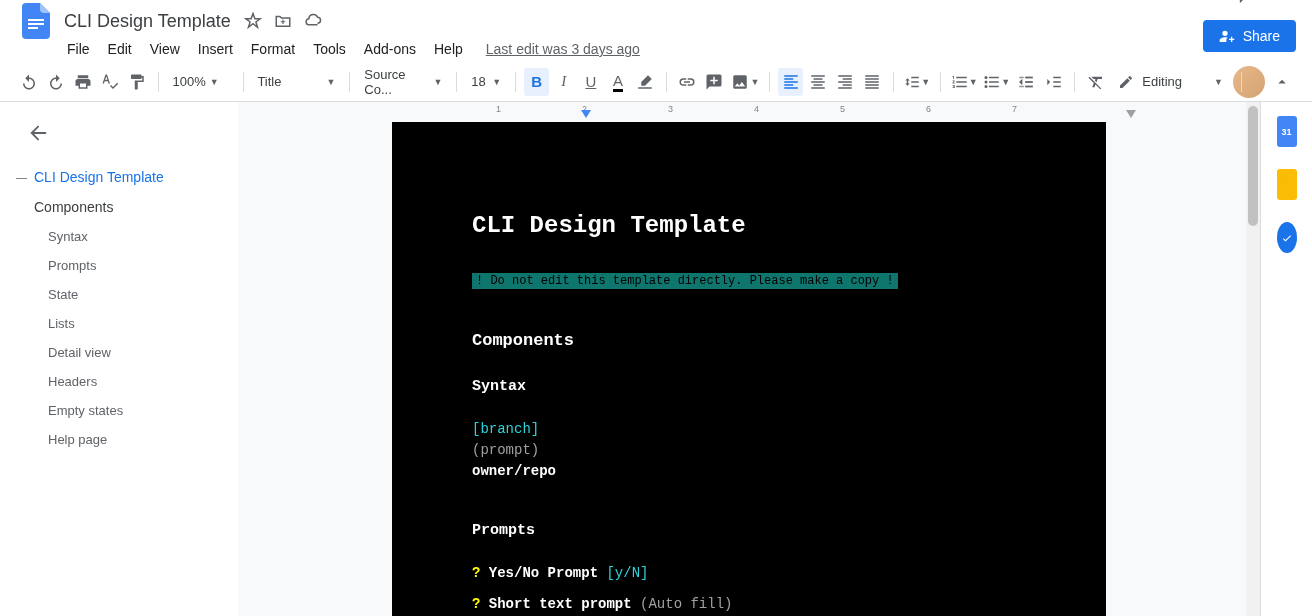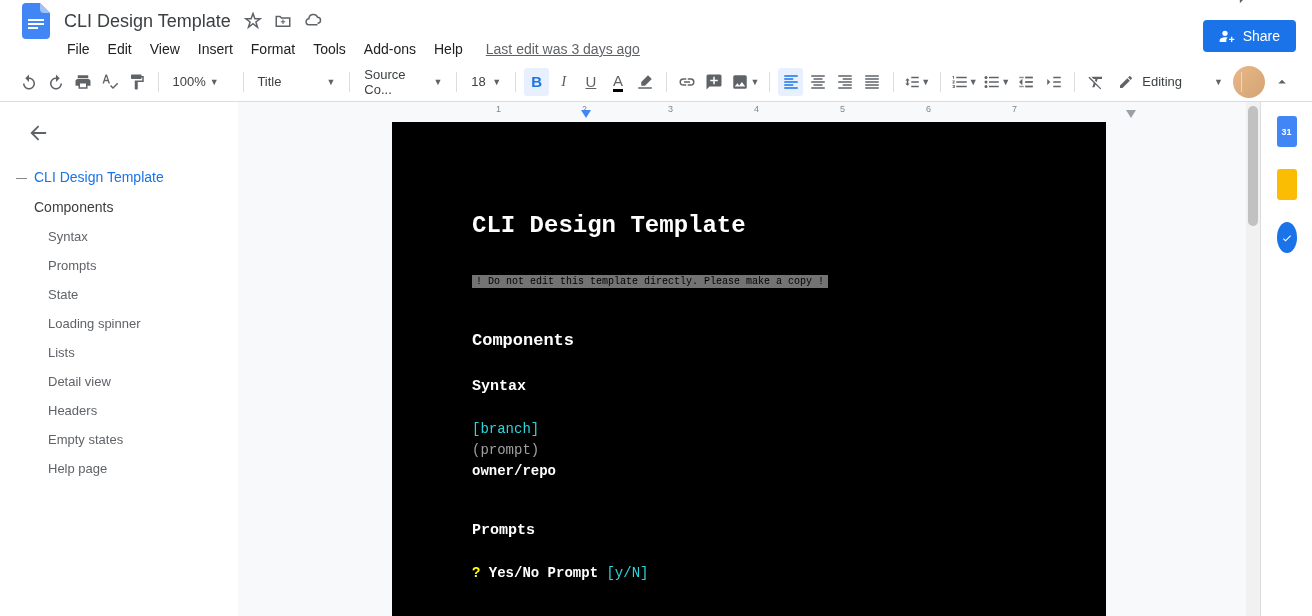--- a/index.html
+++ b/index.html
@@ -53,21 +53,21 @@
     
     .canvas-wrap { flex: 1; background: #f8f9fa; overflow-y: auto; position: relative; }
     .ruler { height: 16px; background: #f8f9fa; position: relative; font-size: 9px; color: #80868b; }
     .ruler-text { position: absolute; top: 2px; }
     .ruler-marker { position: absolute; top: 8px; }
     .ruler-marker.left { left: 343px; }
     .ruler-marker.right { left: 888px; }
     
     .page { width: 714px; margin: 4px auto 0 auto; background: #000; min-height: 900px; padding: 90px 80px; font-family: 'Courier New', monospace; }
     .doc-h1 { color: #fff; font-size: 24px; font-weight: bold; margin-bottom: 32px; font-family: 'Courier New', monospace; }
-    .warning { background: #737373; color: #000; font-size: 10px; padding: 1px 4px; display: inline-block; font-family: 'Courier New', monospace; }
+    .warning { background: #0f766e; color: #000; font-size: 12px; padding: 1px 4px; display: inline-block; font-family: 'Courier New', monospace; }
     .doc-h2 { color: #fff; font-size: 17px; font-weight: bold; margin-top: 42px; margin-bottom: 28px; font-family: 'Courier New', monospace; }
     .doc-h3 { color: #fff; font-size: 15px; font-weight: bold; margin-bottom: 24px; font-family: 'Courier New', monospace; }
     .code-line { font-size: 14px; font-family: 'Courier New', monospace; line-height: 1.5; }
     .cyan { color: #2dd4da; }
     .grey { color: #a0a0a0; }
     .white { color: #fff; font-weight: bold; }
     .yellowq { color: #ffff00; font-weight: bold; }
     .section-gap { height: 40px; }
     .small-gap { height: 10px; }
     
@@ -316,21 +316,20 @@
 
   <div class="outline">
     <div class="outline-back"><svg width="22" height="22" viewBox="0 0 24 24" fill="none" stroke="#5f6368" stroke-width="2" stroke-linecap="round">
           <path d="M19 12H5m6-7l-7 7 7 7"></path>
         </svg></div>
     <div class="outline-item level-0">CLI Design Template</div>
     <div class="outline-item level-1">Components</div>
     <div class="outline-item level-2">Syntax</div>
     <div class="outline-item level-2">Prompts</div>
     <div class="outline-item level-2">State</div>
-    <div class="outline-item level-2">Loading spinner</div>
     <div class="outline-item level-2">Lists</div>
     <div class="outline-item level-2">Detail view</div>
     <div class="outline-item level-2">Headers</div>
     <div class="outline-item level-2">Empty states</div>
     <div class="outline-item level-2">Help page</div>
   </div>
 
   <div class="canvas-wrap">
     <div class="ruler">
       <span class="ruler-text" style="left:258px">1</span>
@@ -354,20 +353,21 @@
       <span class="warning">! Do not edit this template directly. Please make a copy !</span>
       <div class="doc-h2">Components</div>
       <div class="doc-h3">Syntax</div>
       <div class="code-line cyan">[branch]</div>
       <div class="code-line grey">(prompt)</div>
       <div class="code-line white">owner/repo</div>
       <div class="section-gap"></div>
       <div class="doc-h3">Prompts</div>
       <div class="code-line"><span class="yellowq">?</span> <span class="white">Yes/No Prompt</span> <span class="cyan">[y/N]</span></div>
       <div class="small-gap"></div>
+      <div class="code-line"><span class="yellowq">?</span> <span class="white">Short text prompt</span> <span class="grey">(Auto fill)</span></div>
       <div class="small-gap"></div>
       
       
       
     </div>
     <div class="scrollbar-track">
         <div class="scrollbar-thumb"></div>
       </div>
   </div>
 

